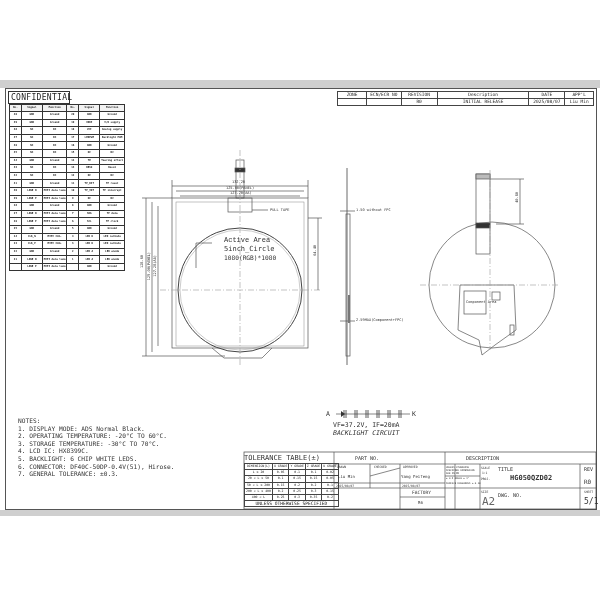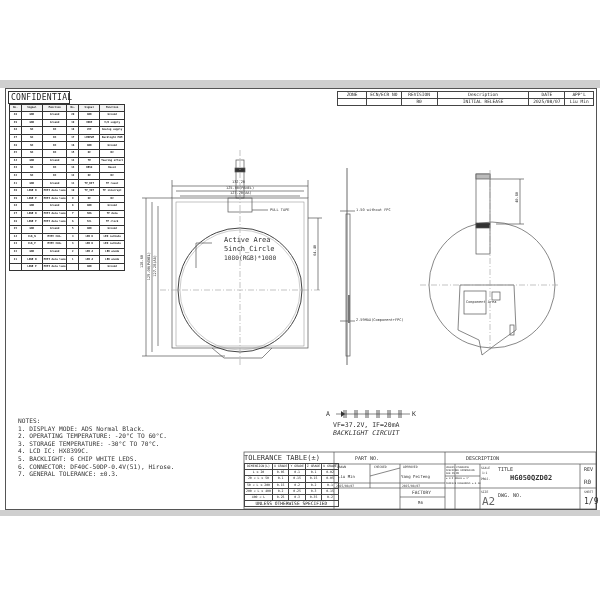--- a/index.html
+++ b/index.html
@@ -332,21 +332,21 @@
 </svg>
 
 <div class="small" style="left:232px;top:180px;">132.20</div>
 <div class="small" style="left:226px;top:186px;">125.00(PANEL)</div>
 <div class="small" style="left:230px;top:191px;">127.28(AA)</div>
 <div class="vsmall" style="left:140px;top:255px;">128.60</div>
 <div class="vsmall" style="left:147px;top:252px;">125.00(PANEL)</div>
 <div class="vsmall" style="left:153px;top:255px;">127.28(AA)</div>
 <div class="small" style="left:270px;top:208px;">PULL TAPE</div>
 <div class="vsmall" style="left:313px;top:245px;">64.40</div>
-<div class="lbl" style="left:224px;top:236px;">Active Area</div>
+<div class="lbl" style="left:224px;top:236px;font-family:Liberation Mono, monospace;">Active Area</div>
 <div class="lbl" style="left:224px;top:245px;">5inch_Circle</div>
 <div class="lbl" style="left:224px;top:254px;font-size:6.2px;">1080(RGB)*1080</div>
 
 <div class="small" style="left:356px;top:208px;">1.50 without FPC</div>
 <div class="small" style="left:356px;top:318px;">2.59MAX(Component+FPC)</div>
 
 <div class="small" style="left:466px;top:300px;">Component Area</div>
 <div class="vsmall" style="left:515px;top:192px;">40.80</div>
 
 <div class="bl" style="left:326px;top:410px;">A</div>
@@ -438,13 +438,13 @@
 <div class="tbt" style="left:482px;top:471px;font-size:3px;">1:1</div>
 <div class="tbt" style="left:481px;top:477px;font-size:3px;">PROJ.</div>
 <div class="tbt" style="left:481px;top:490px;font-size:3px;">SIZE</div>
 <div class="tbt" style="left:482px;top:495px;font-size:11px;color:#666;">A2</div>
 <div class="tbt" style="left:498px;top:466px;font-size:5px;">TITLE</div>
 <div class="tbt" style="left:510px;top:474px;font-size:7px;font-weight:bold;">HG050QZD02</div>
 <div class="tbt" style="left:498px;top:492px;font-size:5px;">DWG. NO.</div>
 <div class="tbt" style="left:584px;top:466px;font-size:5px;">REV</div>
 <div class="tbt" style="left:584px;top:478px;font-size:6px;">R0</div>
 <div class="tbt" style="left:584px;top:490px;font-size:3px;">SHEET</div>
-<div class="tbt" style="left:584px;top:497px;font-size:8px;">1/9</div>
+<div class="tbt" style="left:584px;top:497px;font-size:8px;">5/1</div>
 
 </body></html>

